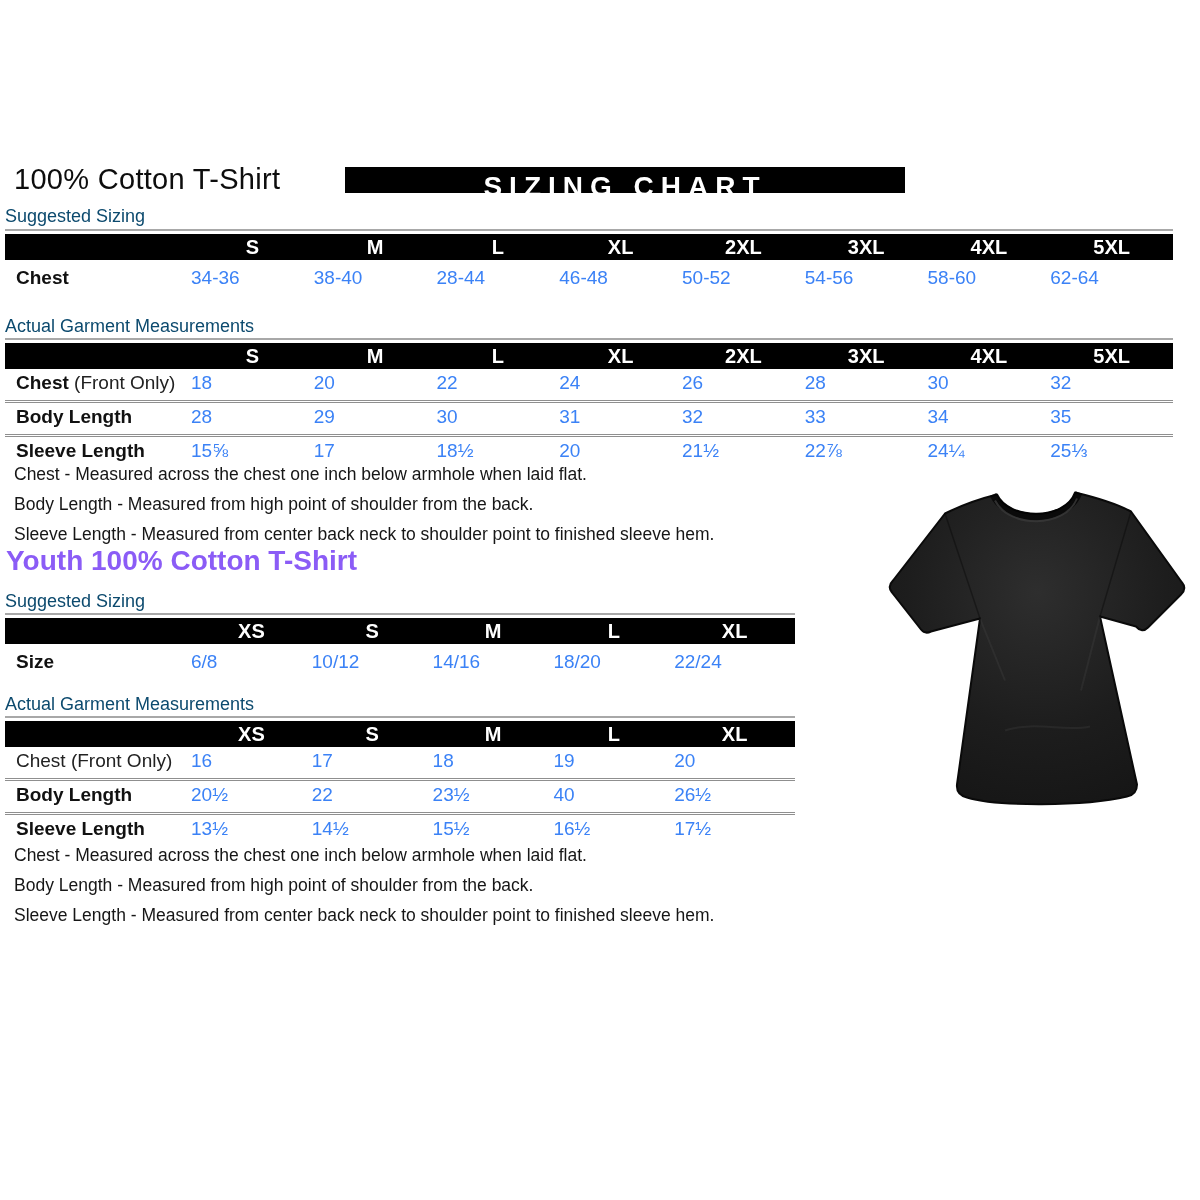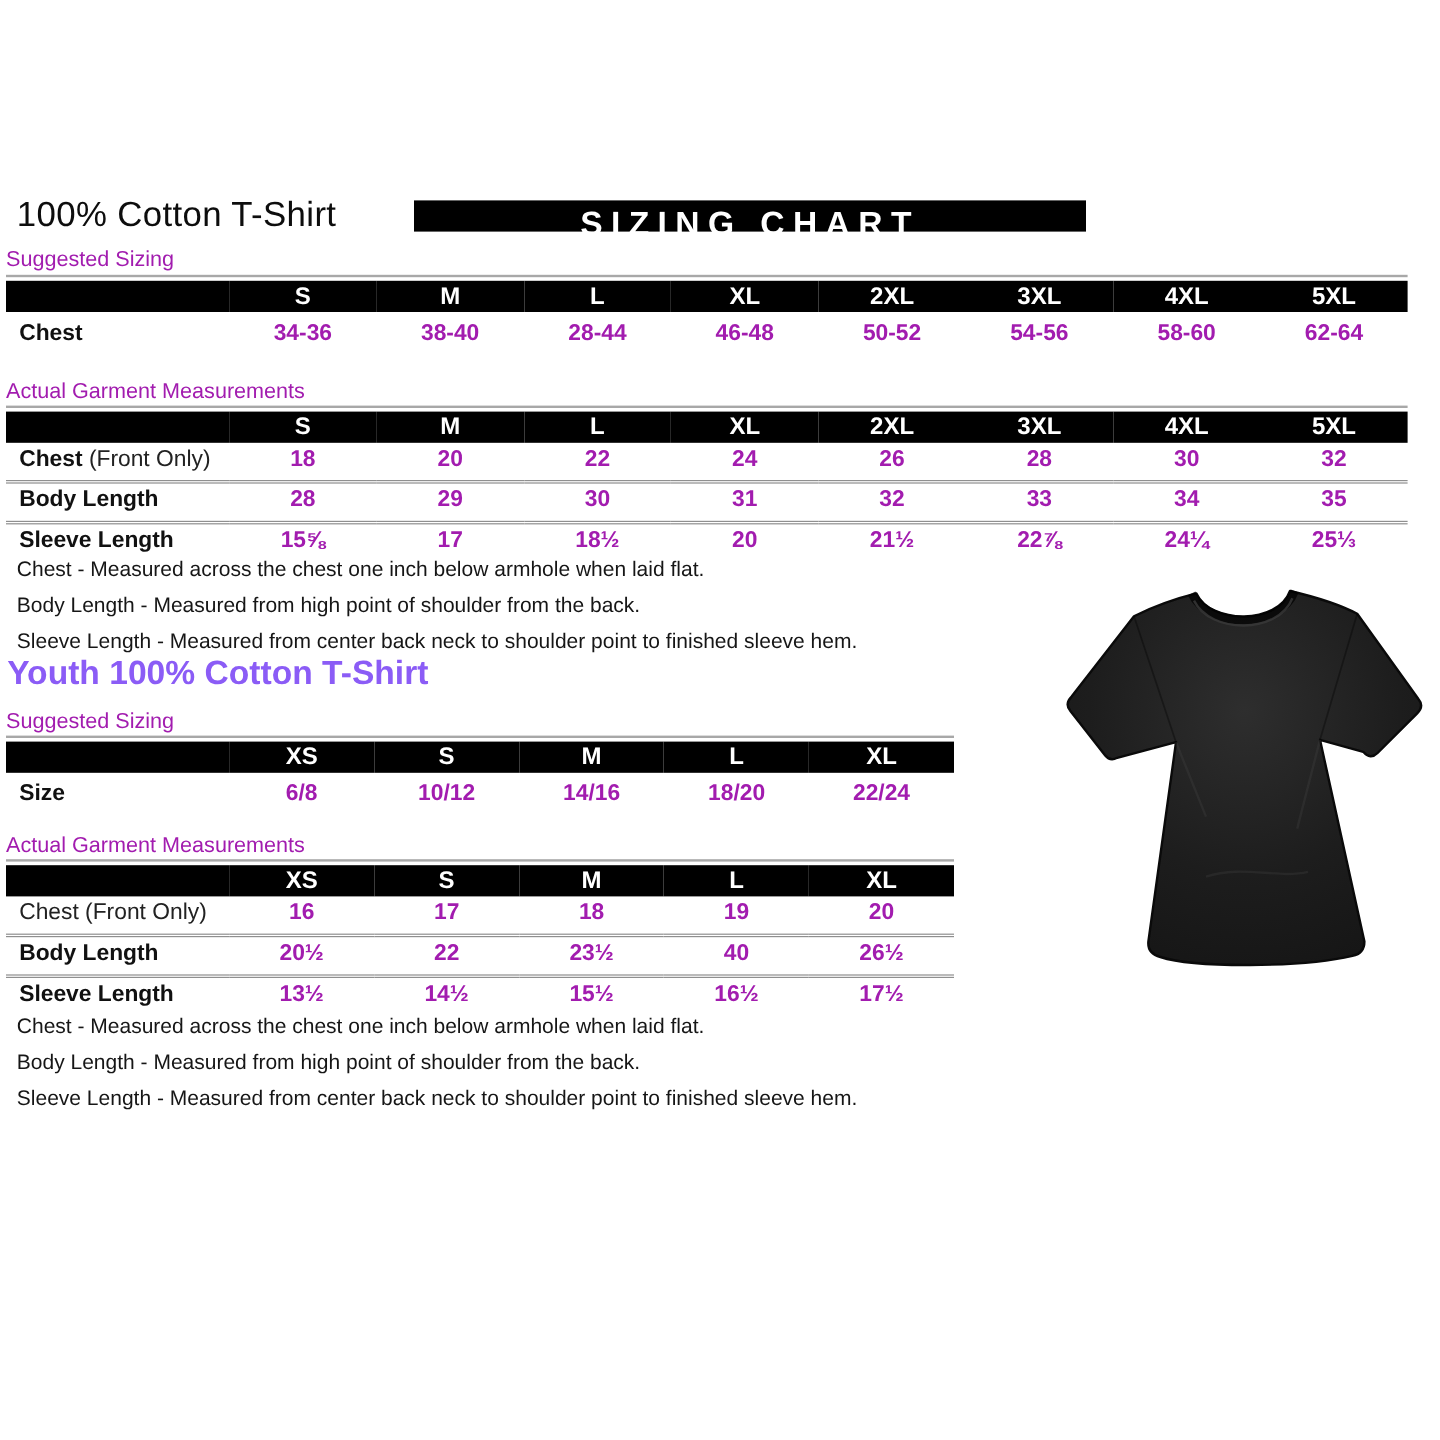--- a/index.html
+++ b/index.html
@@ -10,35 +10,35 @@
   }
   .abs{position:absolute;}
 
   
   .main-title{left:14px;top:163px;font-size:29px;color:#0d0d0d;letter-spacing:.3px;}
   .banner{
     left:345px;top:167px;width:560px;height:26px;background:#000;
     color:#fff;font-size:28px;font-weight:bold;letter-spacing:7px;
     text-align:center;line-height:40px;
   }
-  .section-label{font-size:18px;color:#a21caf;}
+  .section-label{font-size:18px;color:#0c4a6e;}
   .youth-title{left:6px;top:545px;font-size:28px;font-weight:bold;color:#8b5cf6;}
 
   
   .tbl-wrap{left:5px;}
   .topline{height:2px;background:#a8a8a8;margin-bottom:3px;}
   table.size-table{width:100%;border-collapse:collapse;table-layout:fixed;}
   table.size-table th,table.size-table td{padding:0;}
   table.size-table thead th{
     background:#000;color:#fff;font-size:20px;font-weight:bold;
     height:26px;text-align:center;vertical-align:middle;
   }
   table.size-table th.lblcol{width:186px;}
   table.size-table tbody th{text-align:left;padding-left:11px;font-size:19px;font-weight:normal;}
-  table.size-table tbody td{text-align:center;font-size:19px;color:#a21caf;font-weight:bold;}
+  table.size-table tbody td{font-size:19px;color:#3b82f6;}
   .sg tbody td,.sg tbody th{padding-top:7px;padding-bottom:11px;}
   .gm tbody td,.gm tbody th{padding-top:3px;padding-bottom:6px;}
   .gm tbody tr + tr{border-top:3px double #8f8f8f;}
   span.b{font-weight:bold;color:#111;}
   span.n{font-weight:normal;color:#222;}
 
   
   .notes{left:14px;}
   .note-line{font-size:17.5px;line-height:30px;color:#161616;}
 

